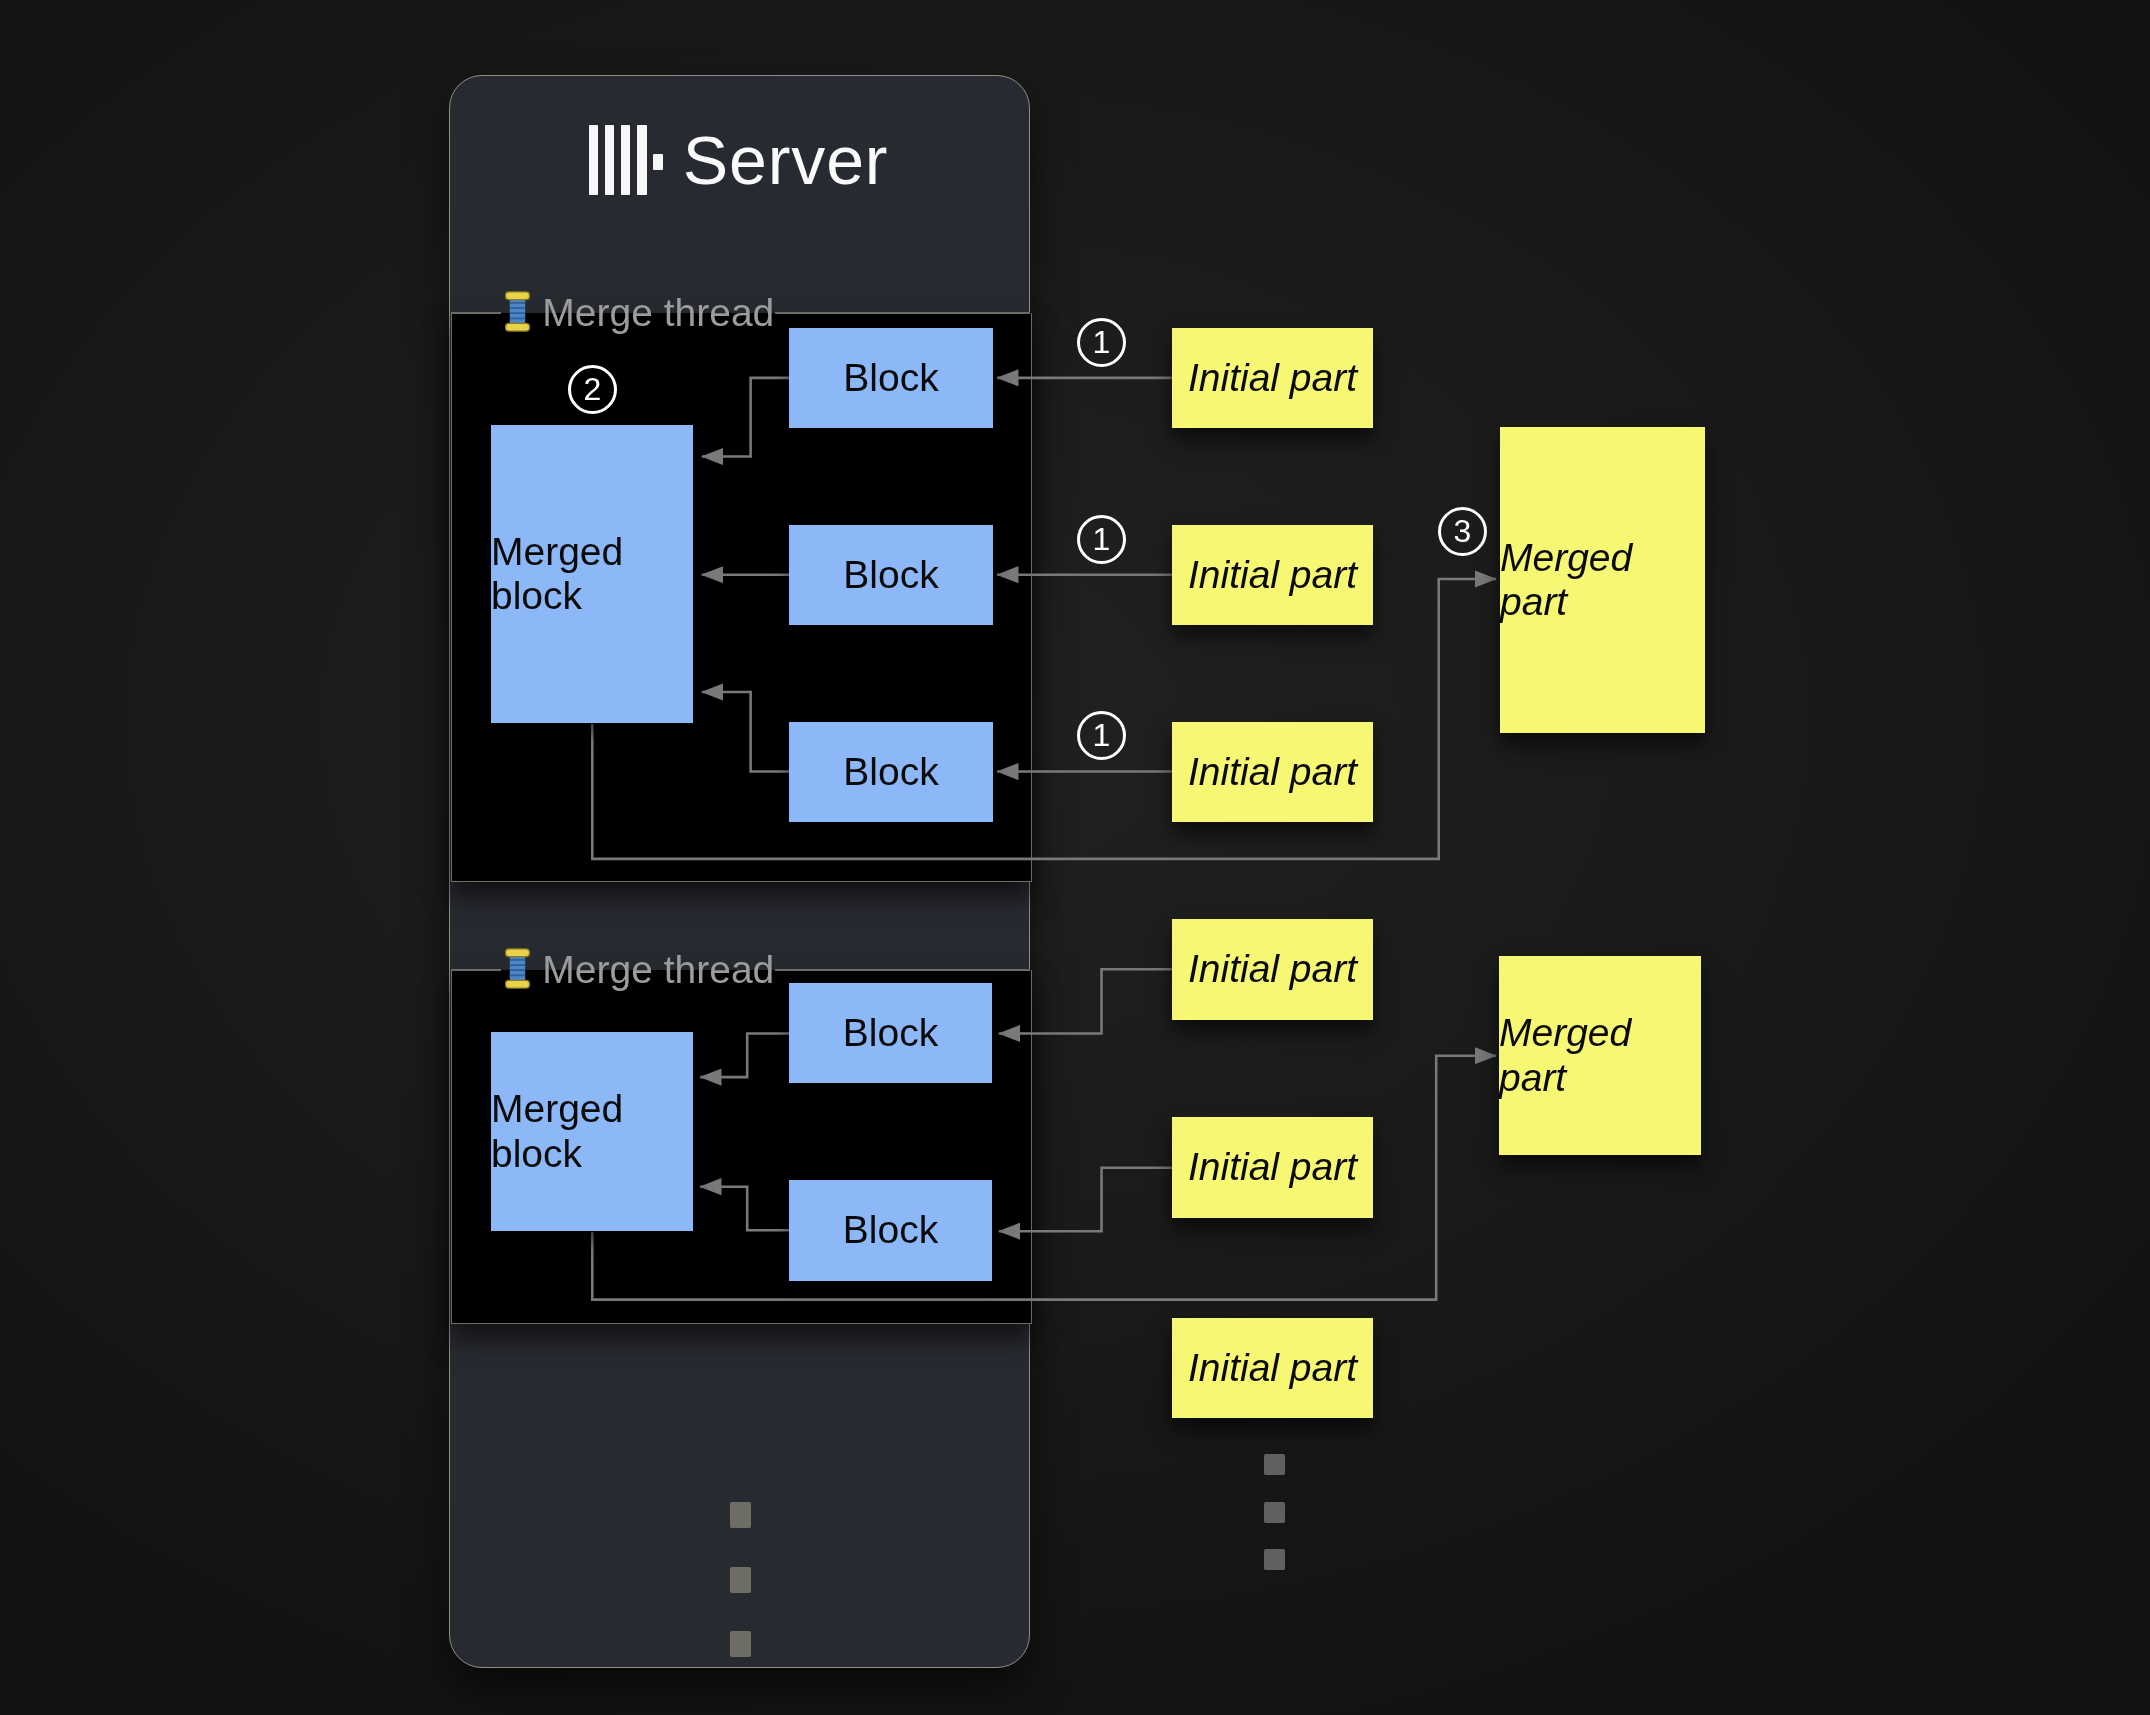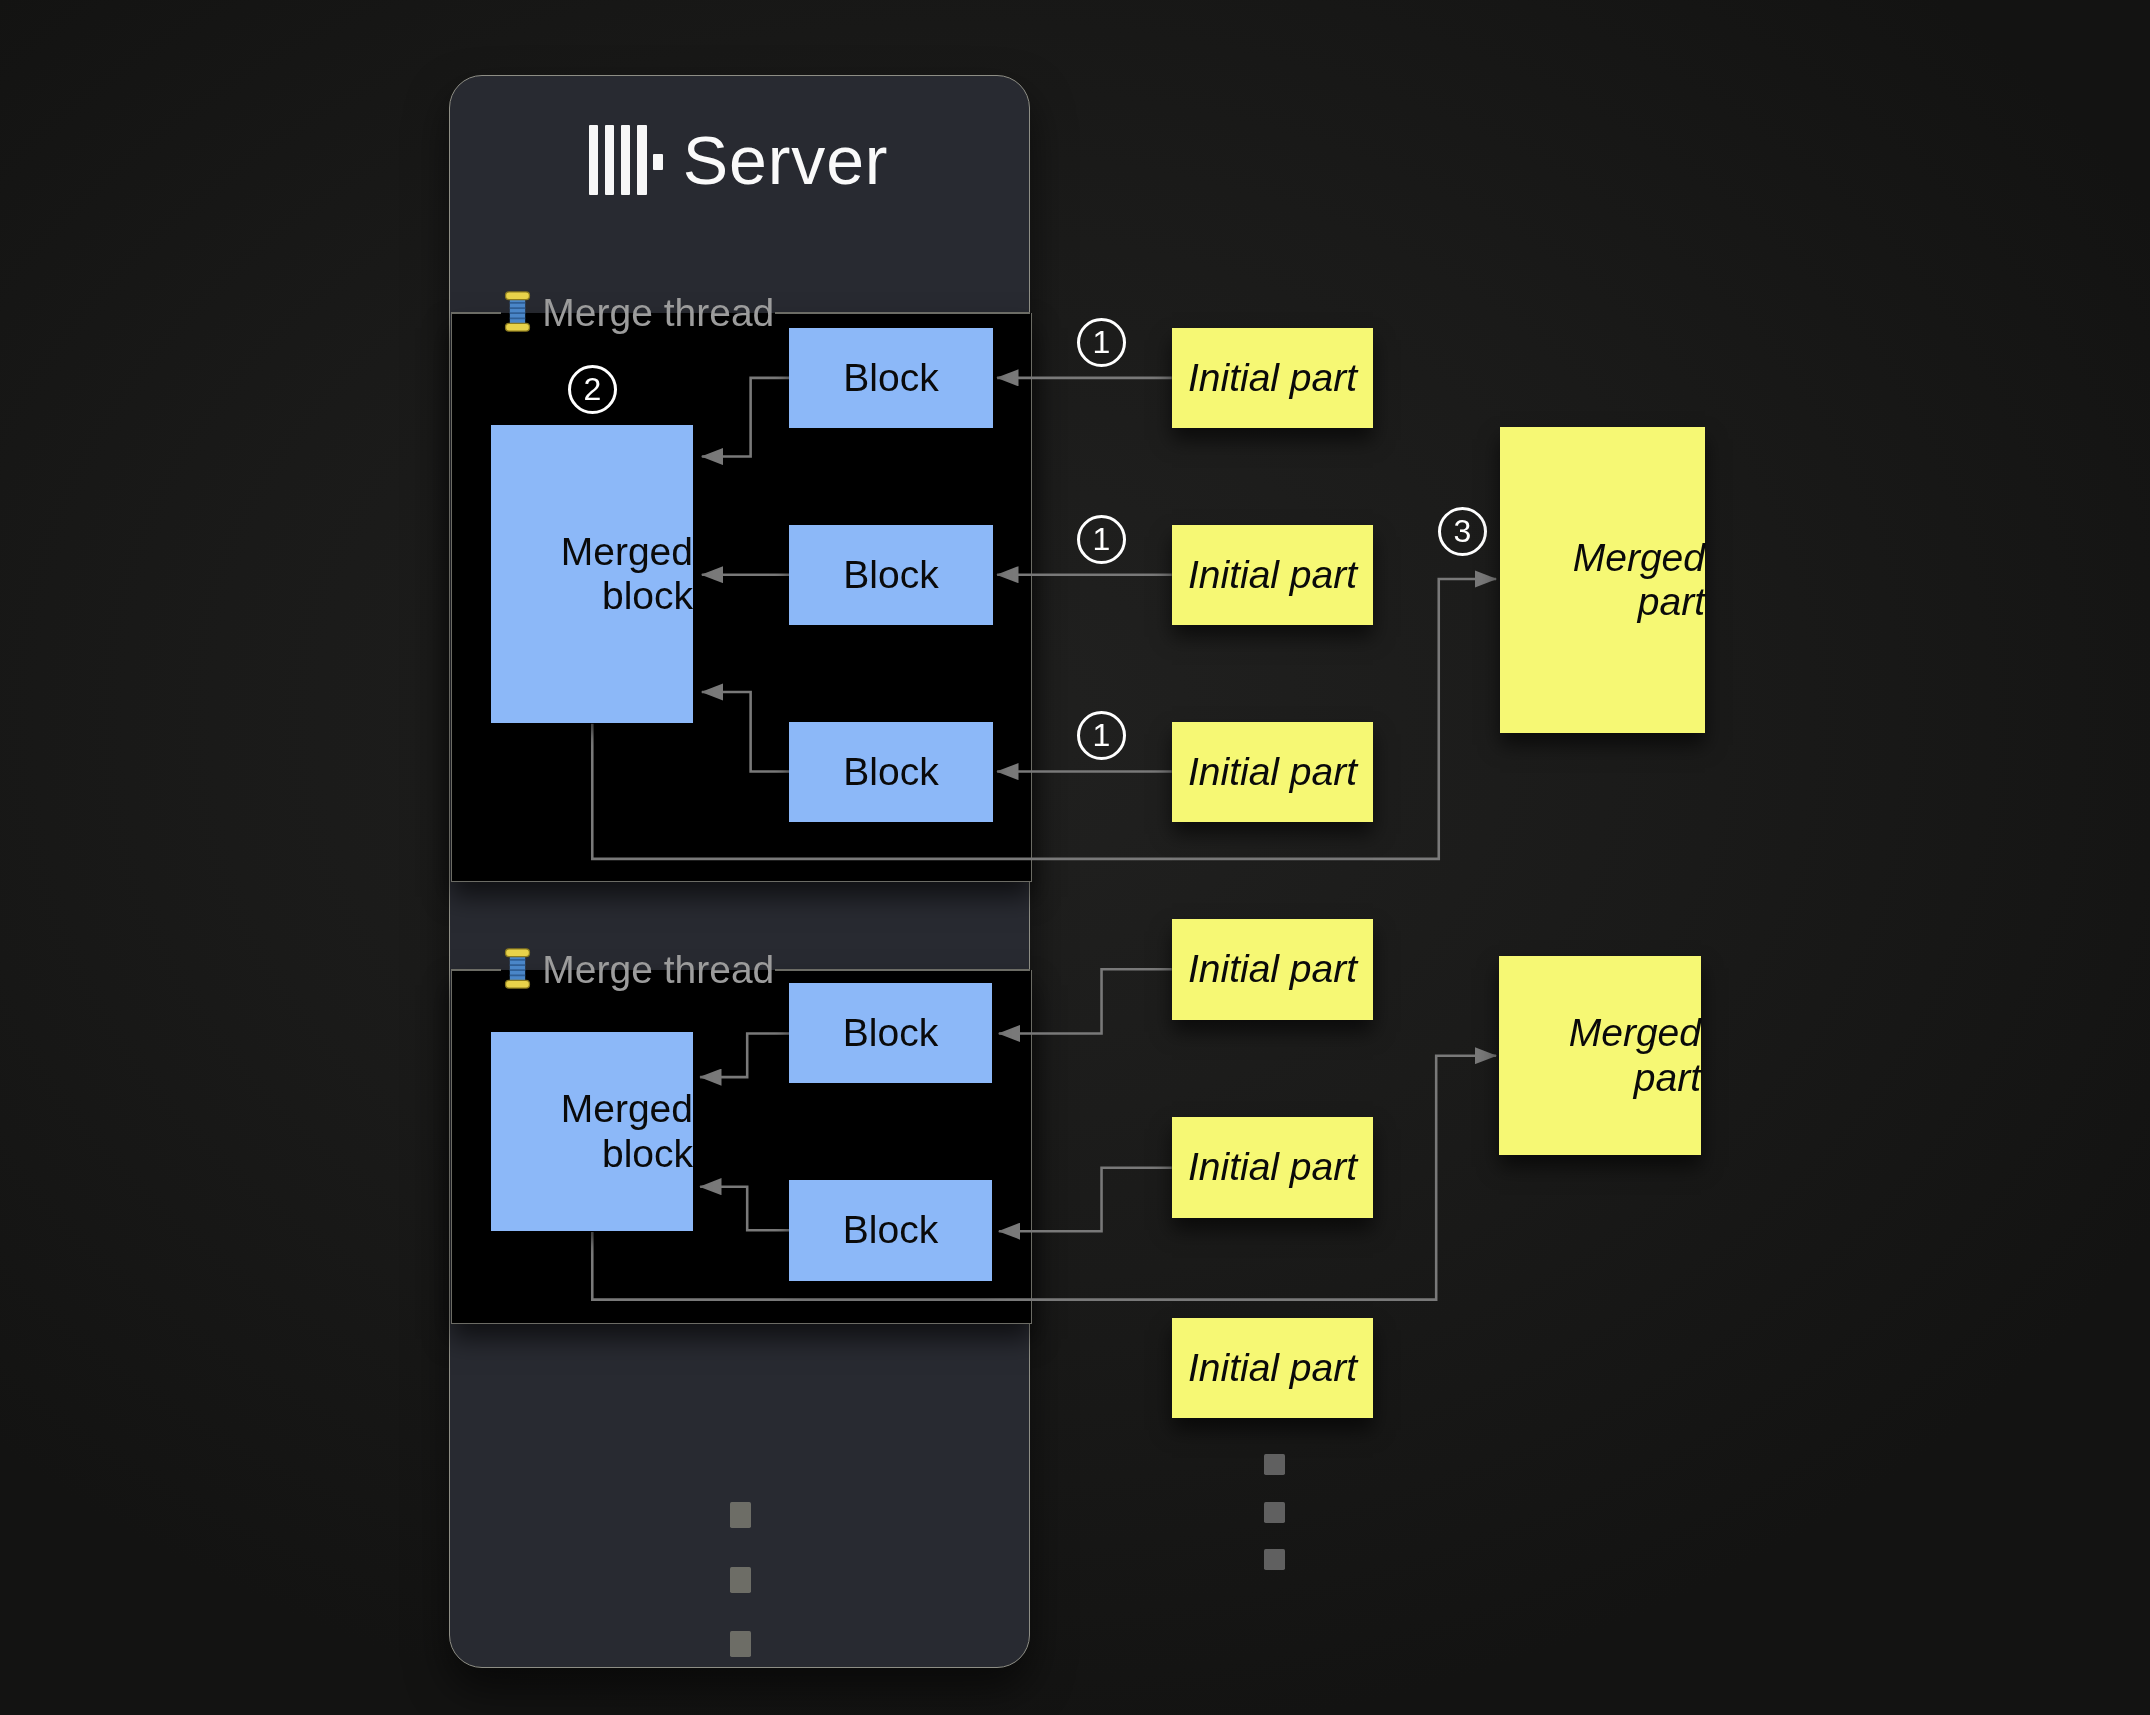--- a/index.html
+++ b/index.html
@@ -32,21 +32,21 @@
   #thread-box-2{top:970px;height:353px;}
   .top-seg{position:absolute;height:1.7px;background:#6c6c65;}
   .legend{
     position:absolute;height:48px;display:flex;align-items:center;gap:10.3px;
     color:#9c9c9c;font-size:39px;white-space:nowrap;
   }
   .legend svg{flex:0 0 auto;margin-top:-3.4px;}
   
   .bbox{
     position:absolute;display:flex;align-items:center;justify-content:center;
-    text-align:right;color:#0a0a0a;font-size:39px;line-height:1.13;
+    text-align:left;color:#0a0a0a;font-size:39px;line-height:1.13;
   }
   .blue{background:#8cb8f8;box-shadow:0 8.6px 13.7px rgba(0,0,0,.55);}
   .yellow{background:#f6f874;box-shadow:0 12px 19px rgba(0,0,0,.6);font-style:italic;}
   
   .badge{
     position:absolute;width:43px;height:43px;border:3.4px solid #fff;border-radius:50%;
     display:flex;align-items:center;justify-content:center;
     color:#fff;font-size:32px;background:transparent;
   }
   

